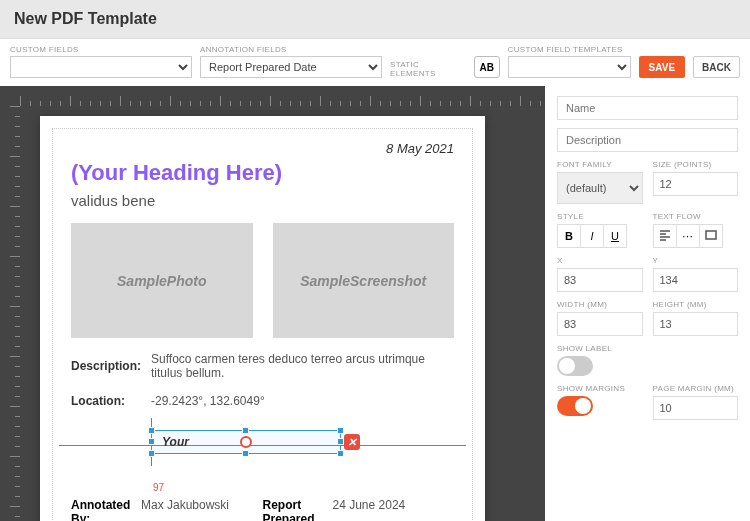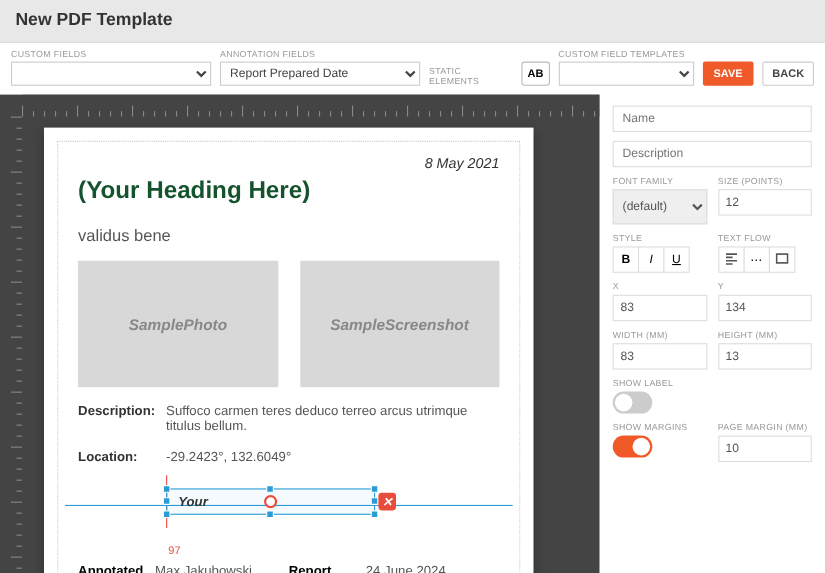--- a/index.html
+++ b/index.html
@@ -17,25 +17,25 @@
 .ruler-h { position: absolute; top: 0; left: 20px; right: 0; height: 20px; background: #444; }
 .ruler-v { position: absolute; top: 20px; left: 0; width: 20px; bottom: 0; background: #444; }
 .ruler-tick { position: absolute; background: #888; }
 .ruler-h .ruler-tick { width: 1px; height: 5px; bottom: 0; }
 .ruler-h .ruler-tick.major { height: 10px; }
 .ruler-v .ruler-tick { height: 1px; width: 5px; right: 0; }
 .ruler-v .ruler-tick.major { width: 10px; }
 .page { position: absolute; top: 30px; left: 40px; width: 445px; height: 600px; background: #fff; box-shadow: 0 2px 10px rgba(0,0,0,0.3); }
 .page-inner { position: absolute; top: 12px; left: 12px; right: 12px; bottom: 12px; border: 1px dotted #ccc; padding: 12px 18px; }
 .date-tx { text-align: right; font-style: italic; font-size: 13px; color: #333; }
-.heading-tx { font-size: 22px; font-weight: 700; color: #14532d; margin-top: 4px; }
-.subhead-tx { font-size: 15px; color: #555; margin-top: 20px; font-weight: 500; }
+.heading-tx { font-size: 22px; font-weight: 700; color: #8b5cf6; margin-top: 4px; }
+.subhead-tx { font-size: 15px; color: #555; margin-top: 6px; font-weight: 500; }
 .photo-row { display: flex; gap: 20px; margin-top: 14px; }
 .photo-box { flex: 1; height: 115px; background: #d8d8d8; display: flex; align-items: center; justify-content: center; font-size: 14px; font-style: italic; font-weight: 600; color: #888; }
-.fld-row { display: flex; margin-top: 14px; font-size: 12px; color: #333; }
+.fld-row { display: flex; margin-top: 14px; font-size: 12px; color: #333; align-items: center; }
 .fld-lab { width: 80px; font-weight: 600; }
 .fld-val { flex: 1; color: #555; }
 .notes-block { position: relative; margin-top: 22px; margin-left: 80px; width: 190px; height: 24px; border: 1px solid #2b9bd6; background: rgba(43,155,214,0.05); display: flex; align-items: center; padding-left: 10px; font-size: 12px; font-weight: 600; font-style: italic; color: #333; }
 .handle { position: absolute; width: 7px; height: 7px; background: #2b9bd6; border: 1px solid #fff; border-radius: 1px; }
 .h-tl { top: -4px; left: -4px; } .h-tc { top: -4px; left: 50%; margin-left: -4px; } .h-tr { top: -4px; right: -4px; }
 .h-ml { top: 50%; left: -4px; margin-top: -4px; } .h-mr { top: 50%; right: -4px; margin-top: -4px; }
 .h-bl { bottom: -4px; left: -4px; } .h-bc { bottom: -4px; left: 50%; margin-left: -4px; } .h-br { bottom: -4px; right: -4px; }
 .del-badge { position: absolute; right: -20px; top: 3px; width: 16px; height: 16px; background: #e84c3d; color: #fff; border-radius: 3px; display: flex; align-items: center; justify-content: center; font-size: 11px; }
 .rot-handle { position: absolute; top: 50%; left: 50%; margin: -6px 0 0 -6px; width: 12px; height: 12px; border: 2px solid #e84c3d; border-radius: 50%; background: #fff; }
 .guideline-h { position: absolute; left: -12px; right: -12px; height: 1px; background: #2b9bd6; }

